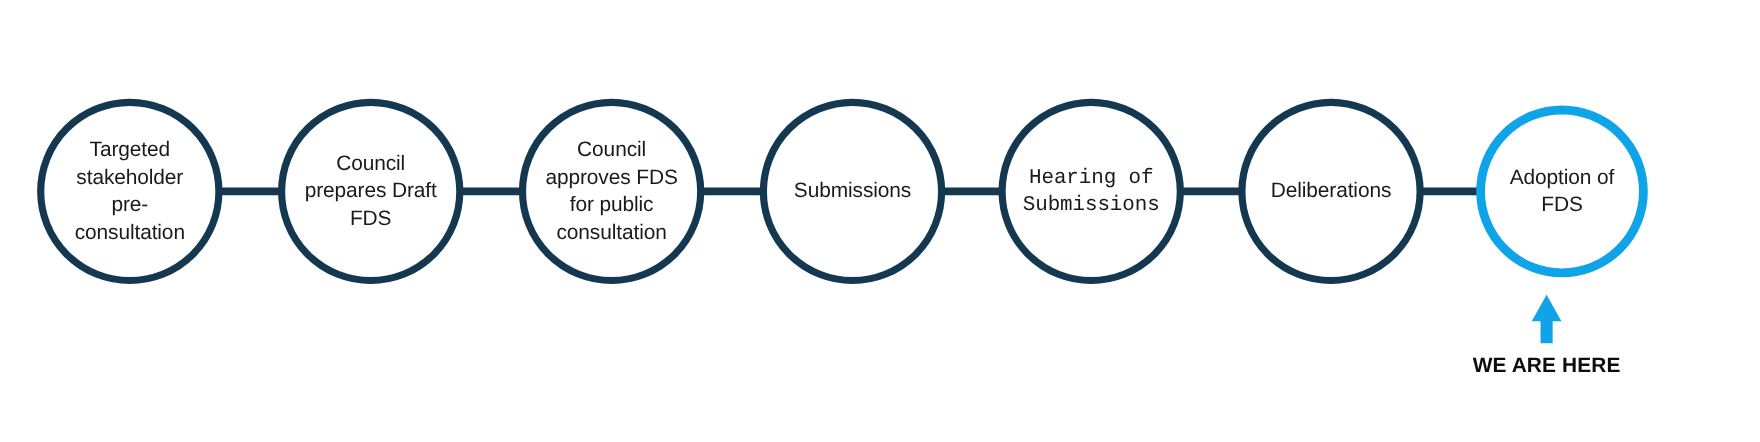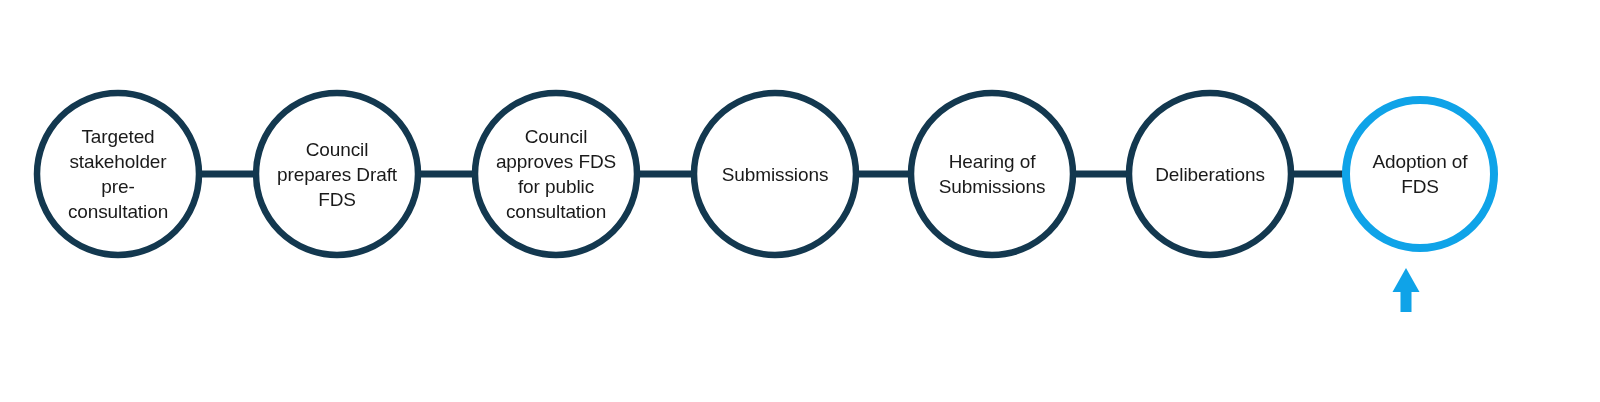--- a/index.html
+++ b/index.html
@@ -83,21 +83,22 @@
 pre-
 consultation</div>
       <div class="node-label" style="left: 337px; top: 174px; width: 152px;">Council
 prepares Draft
 FDS</div>
       <div class="node-label" style="left: 556px; top: 174px; width: 152px;">Council
 approves FDS
 for public
 consultation</div>
       <div class="node-label" style="left: 775px; top: 174px; width: 152px;">Submissions</div>
-      <div class="node-label" style="left: 992px; top: 174px; width: 176px;">Hearing of
+      <div class="node-label" style="left: 992px; top: 174px; width: 176px; font-family: Liberation Mono, monospace;">Hearing of
 Submissions</div>
       <div class="node-label" style="left: 1210px; top: 174px; width: 152px;">Deliberations</div>
       <div class="node-label" style="left: 1420px; top: 174px; width: 138px;">Adoption of
 FDS</div>
     </div>
 
+  <div class="here-label" id="here-label" style="left: 1406px; top: 333px;">WE ARE HERE</div>
 
 </div>
 
 </body></html>

